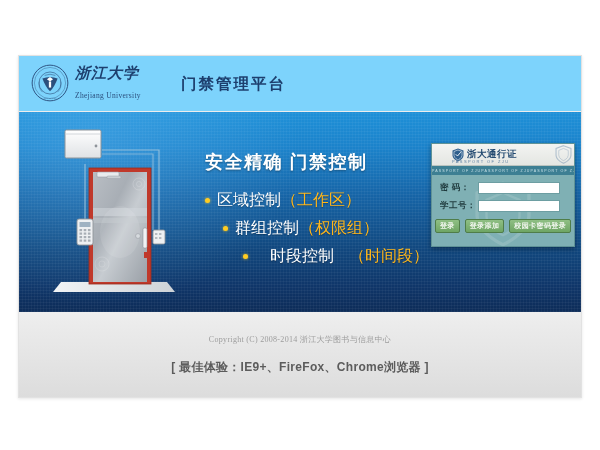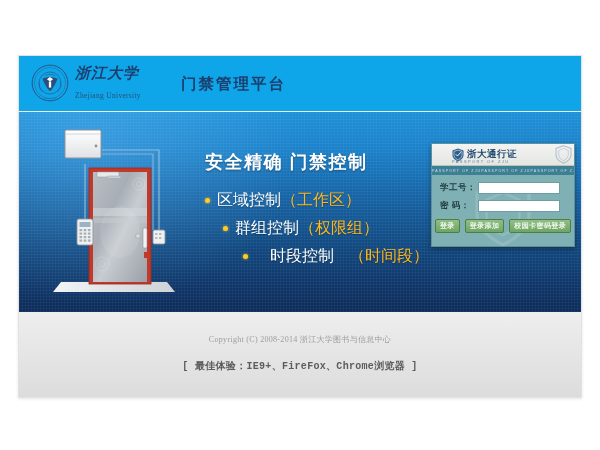--- a/index.html
+++ b/index.html
@@ -25,21 +25,21 @@
     border: 1px solid #e2e2e2;
     box-shadow: 0 1px 3px rgba(0,0,0,0.10);
     box-sizing: border-box;
     overflow: hidden;
   }
 
   
   #site-header {
     position: relative;
     height: 55px;
-    background: #0ea5e9;
+    background: #7dd3fc;
     border-bottom: 1px solid #ededed;
   }
   #brand-block {
     position: absolute;
     left: 12px;
     top: 8px;
     display: flex;
     align-items: center;
   }
   #zju-seal {
@@ -301,22 +301,22 @@
   }
   #footer-copyright {
     padding-top: 22px;
     font-family: "Liberation Serif", "DejaVu Serif", serif;
     font-size: 8px;
     color: #9c9c9c;
     letter-spacing: 0.3px;
   }
   #footer-browsers {
     margin-top: 14px;
-    font-family: Liberation Mono, monospace;
-    font-size: 10px;
+    font-family: Liberation Sans, sans-serif;
+    font-size: 12px;
     font-weight: bold;
     color: #5c5c5c;
     letter-spacing: 0.3px;
   }
 </style>
 </head>
 <body>
 
 <div id="page-card">
 
@@ -463,27 +463,27 @@
         <span class="strip-word">PASSPORT OF ZJU</span>
       </div>
 
       <div id="login-body">
         <svg id="body-shield-wm" viewBox="0 0 24 28">
           <path d="M12 1 L23 5 V15 C23 22 12 27 12 27 C12 27 1 22 1 15 V5 Z" fill="none" stroke="#ffffff" stroke-width="1.4"></path>
           <path d="M12 5 L19 8 V15 C19 20 12 23 12 23 C12 23 5 20 5 15 V8 Z" fill="none" stroke="#ffffff" stroke-width="1"></path>
         </svg>
 
         <div class="field-row">
+          <span class="field-label">密  码：</span>
+          <input class="field-input" type="password" placeholder="" style="">
+        </div>
+
+        <div class="field-row">
           <span class="field-label">学工号：</span>
           <input class="field-input" type="text" placeholder="" style="">
-        </div>
-
-        <div class="field-row">
-          <span class="field-label">密  码：</span>
-          <input class="field-input" type="password" placeholder="" style="">
         </div>
 
         <div id="login-buttons">
           <button class="login-btn">登录</button>
           <button class="login-btn">登录添加</button>
           <button class="login-btn">校园卡密码登录</button>
         </div>
       </div>
     </div>
   </div>

